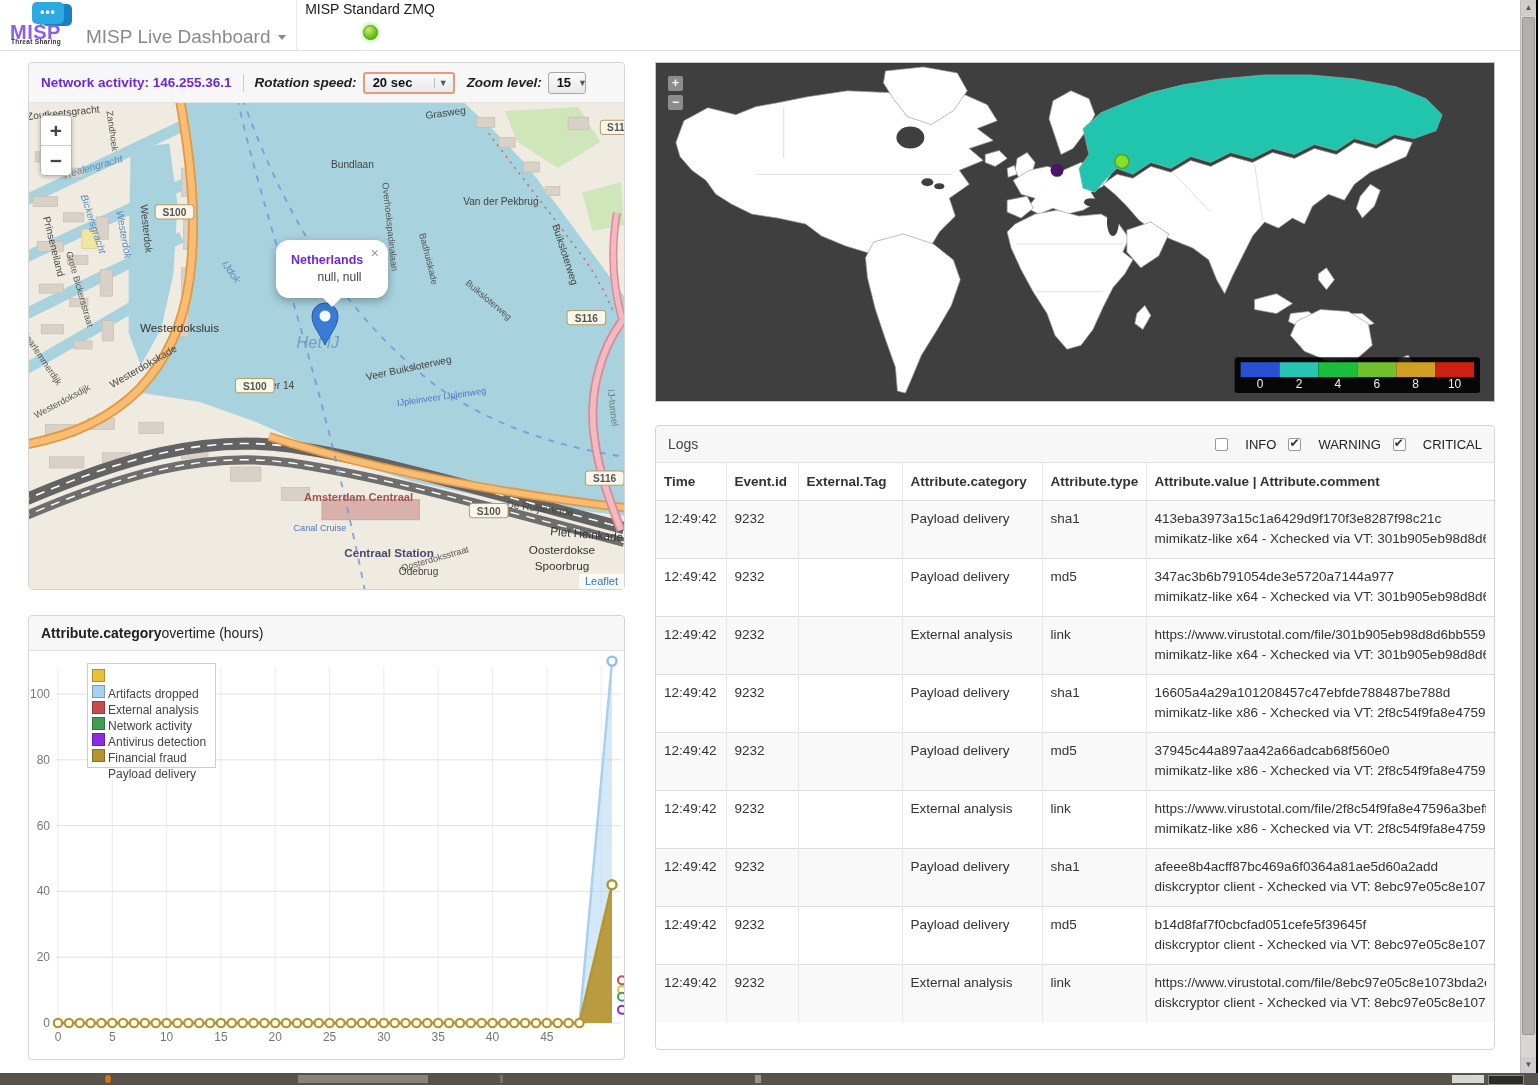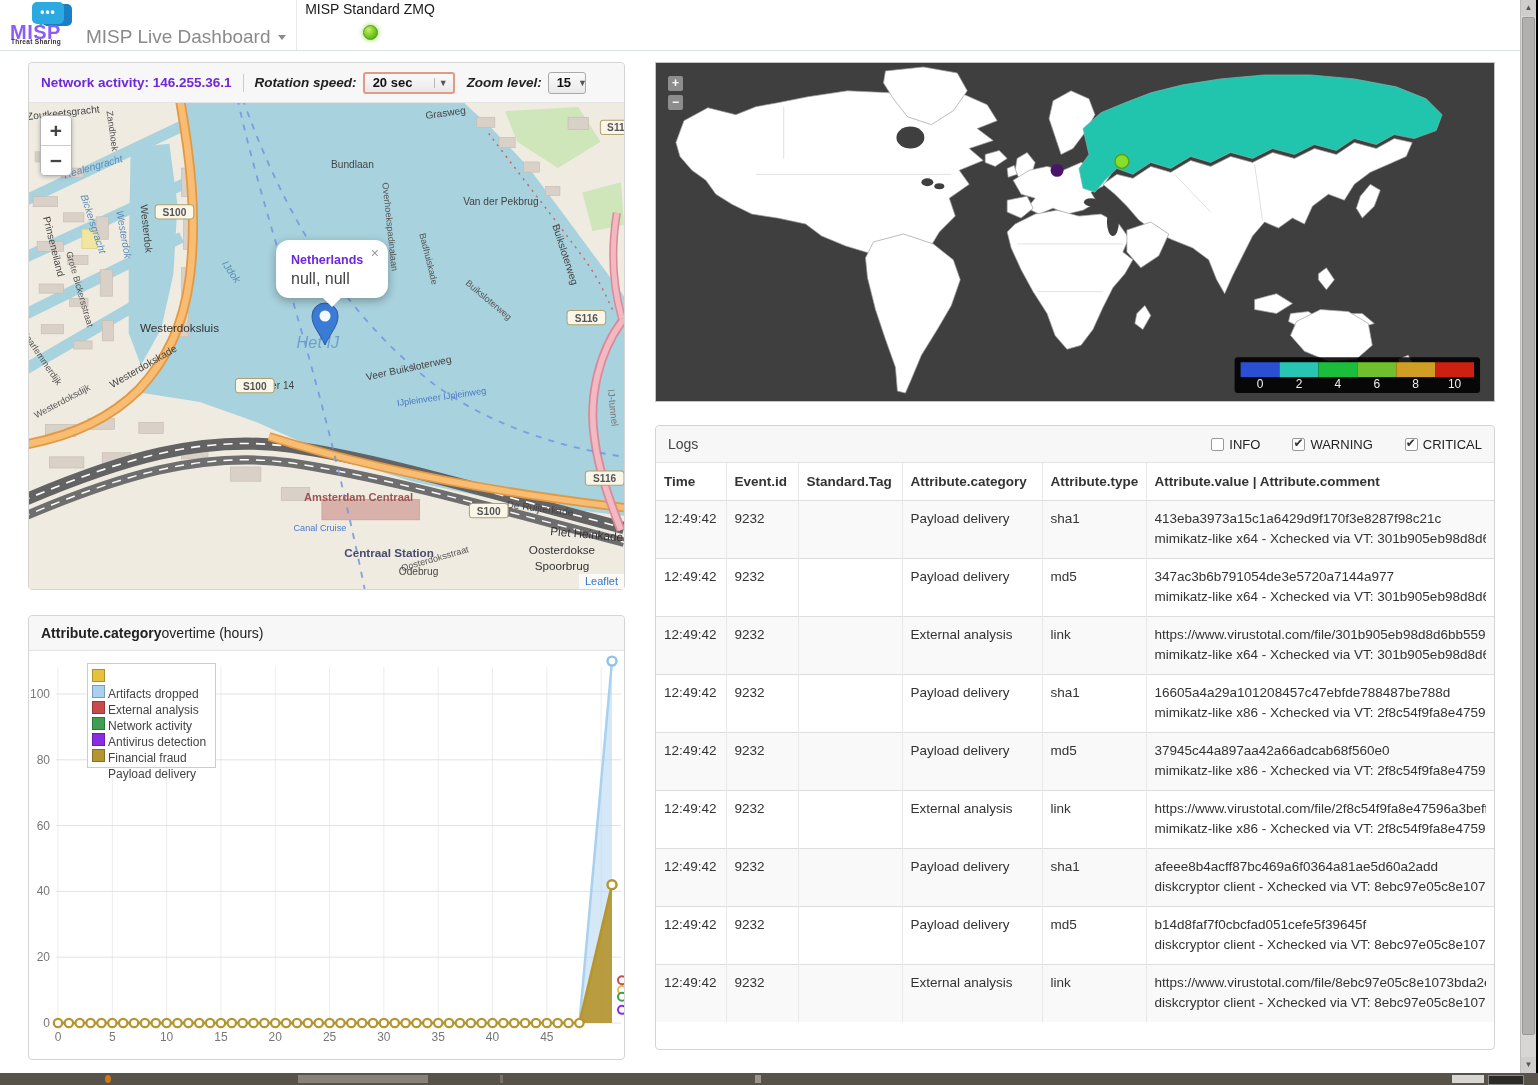--- a/index.html
+++ b/index.html
@@ -34,21 +34,21 @@
   .select-rotation{width:92px;border:2px solid #e59a80;margin-right:12px;}
   .select-zoom{width:38px;}
   .sel-arrow{font-size:9px;color:#555;margin-left:5px;border-left:1px solid #bbb;padding-left:4px;}
 
   .map-ams{position:absolute;left:0;top:40px;width:595px;height:486px;overflow:hidden;background:#a8d2de;cursor:grab;}
   .ams-zoom{position:absolute;left:11px;top:12px;width:30px;border:1px solid #b5b5b5;border-radius:5px;overflow:hidden;box-shadow:0 1px 4px rgba(0,0,0,.25);}
   .zbtn{width:30px;height:29px;background:#fff;text-align:center;line-height:29px;font-size:21px;font-weight:bold;color:#444;cursor:pointer;}
   .zbtn-b{border-top:1px solid #ccc;}
   .map-popup{position:absolute;left:247px;top:137px;width:112px;height:58px;background:#fff;border-radius:13px;box-shadow:0 3px 10px rgba(0,0,0,.3);}
   .popup-title{font-size:12.5px;font-weight:bold;color:#6d28d9;padding:13px 0 0 15px;}
-  .popup-body{font-size:16px;color:#444;padding:3px 0 0 15px;}
+  .popup-body{font-size:12px;color:#444;padding:3px 0 0 15px;text-align:center;}
   .popup-close{position:absolute;right:9px;top:5px;font-size:14px;color:#999;cursor:pointer;}
   .popup-tail{position:absolute;left:47px;bottom:-9px;width:0;height:0;border:9px solid transparent;border-top-color:#fff;border-bottom:none;}
   .map-pin{position:absolute;left:282px;top:199px;width:28px;height:44px;}
   .leaflet-attr{position:absolute;right:0;bottom:0;background:rgba(255,255,255,.75);font-size:11px;color:#3376c8;padding:1px 6px 2px;cursor:pointer;}
 
   
   .chart-panel{left:28px;top:615px;width:597px;height:445px;}
   .chart-head{height:35px;}
   .chart-head .t-bold{font-weight:bold;font-size:14px;color:#222;}
   .chart-head .t-rest{font-size:14px;color:#222;}
@@ -63,21 +63,21 @@
   .world-map{position:absolute;left:655px;top:62px;width:840px;height:340px;background:#3f3f3f;border:1px solid #c6c6c6;box-sizing:border-box;}
   .wz{position:absolute;left:12px;width:15px;height:15px;background:rgba(150,150,150,.9);color:#fff;font-size:12px;font-weight:bold;line-height:14px;text-align:center;border-radius:2px;cursor:pointer;}
   .wz-in{top:13px;} .wz-out{top:32px;}
   .wlegend-text{font-size:12px;fill:#eee;}
 
   
   .logs-panel{left:655px;top:425px;width:840px;height:625px;overflow:hidden;}
   .logs-head{height:37px;display:flex;align-items:center;justify-content:space-between;padding:0 12px;}
   .logs-title{font-size:14px;color:#444;}
   .filters{display:flex;align-items:center;}
-  .filter{display:inline-flex;align-items:center;margin-left:32px;font-size:13px;color:#222;}
+  .filter{display:inline-flex;align-items:center;margin-left:12px;font-size:13px;color:#222;gap:12px;}
   .cb{width:13px;height:13px;border:1px solid #9a9a9a;background:#fff;border-radius:2px;position:relative;margin-right:5px;cursor:pointer;box-sizing:border-box;}
   .cb.checked:after{content:"\2714";position:absolute;top:-3px;left:0;font-size:12px;color:#333;}
   table.logs{width:100%;border-collapse:collapse;table-layout:fixed;font-size:13.5px;color:#333;}
   table.logs th{text-align:left;font-weight:bold;padding:11px 8px;border-bottom:1px solid #ddd;white-space:nowrap;overflow:hidden;}
   table.logs td{padding:8px 8px 9px;border-top:1px solid #ddd;vertical-align:top;white-space:nowrap;overflow:hidden;line-height:20px;}
   table.logs th+th,table.logs td+td{border-left:1px solid #e8e8e8;}
   table.logs tr.odd{background:#f9f9f9;}
   .val-line{white-space:nowrap;overflow:hidden;line-height:20px;}
 
   
@@ -489,21 +489,21 @@
           <col style="width: 72px;">
           <col style="width: 104px;">
           <col style="width: 140px;">
           <col style="width: 104px;">
           <col>
         </colgroup>
       <thead>
           <tr>
             <th>Time</th>
             <th>Event.id</th>
-            <th>Standard.Tag</th>
+            <th>External.Tag</th>
             <th>Attribute.category</th>
             <th>Attribute.type</th>
             <th>Attribute.value | Attribute.comment</th>
           </tr>
         </thead>
       <tbody>
           <tr class="odd">
             <td>12:49:42</td>
             <td>9232</td>
             <td></td>

